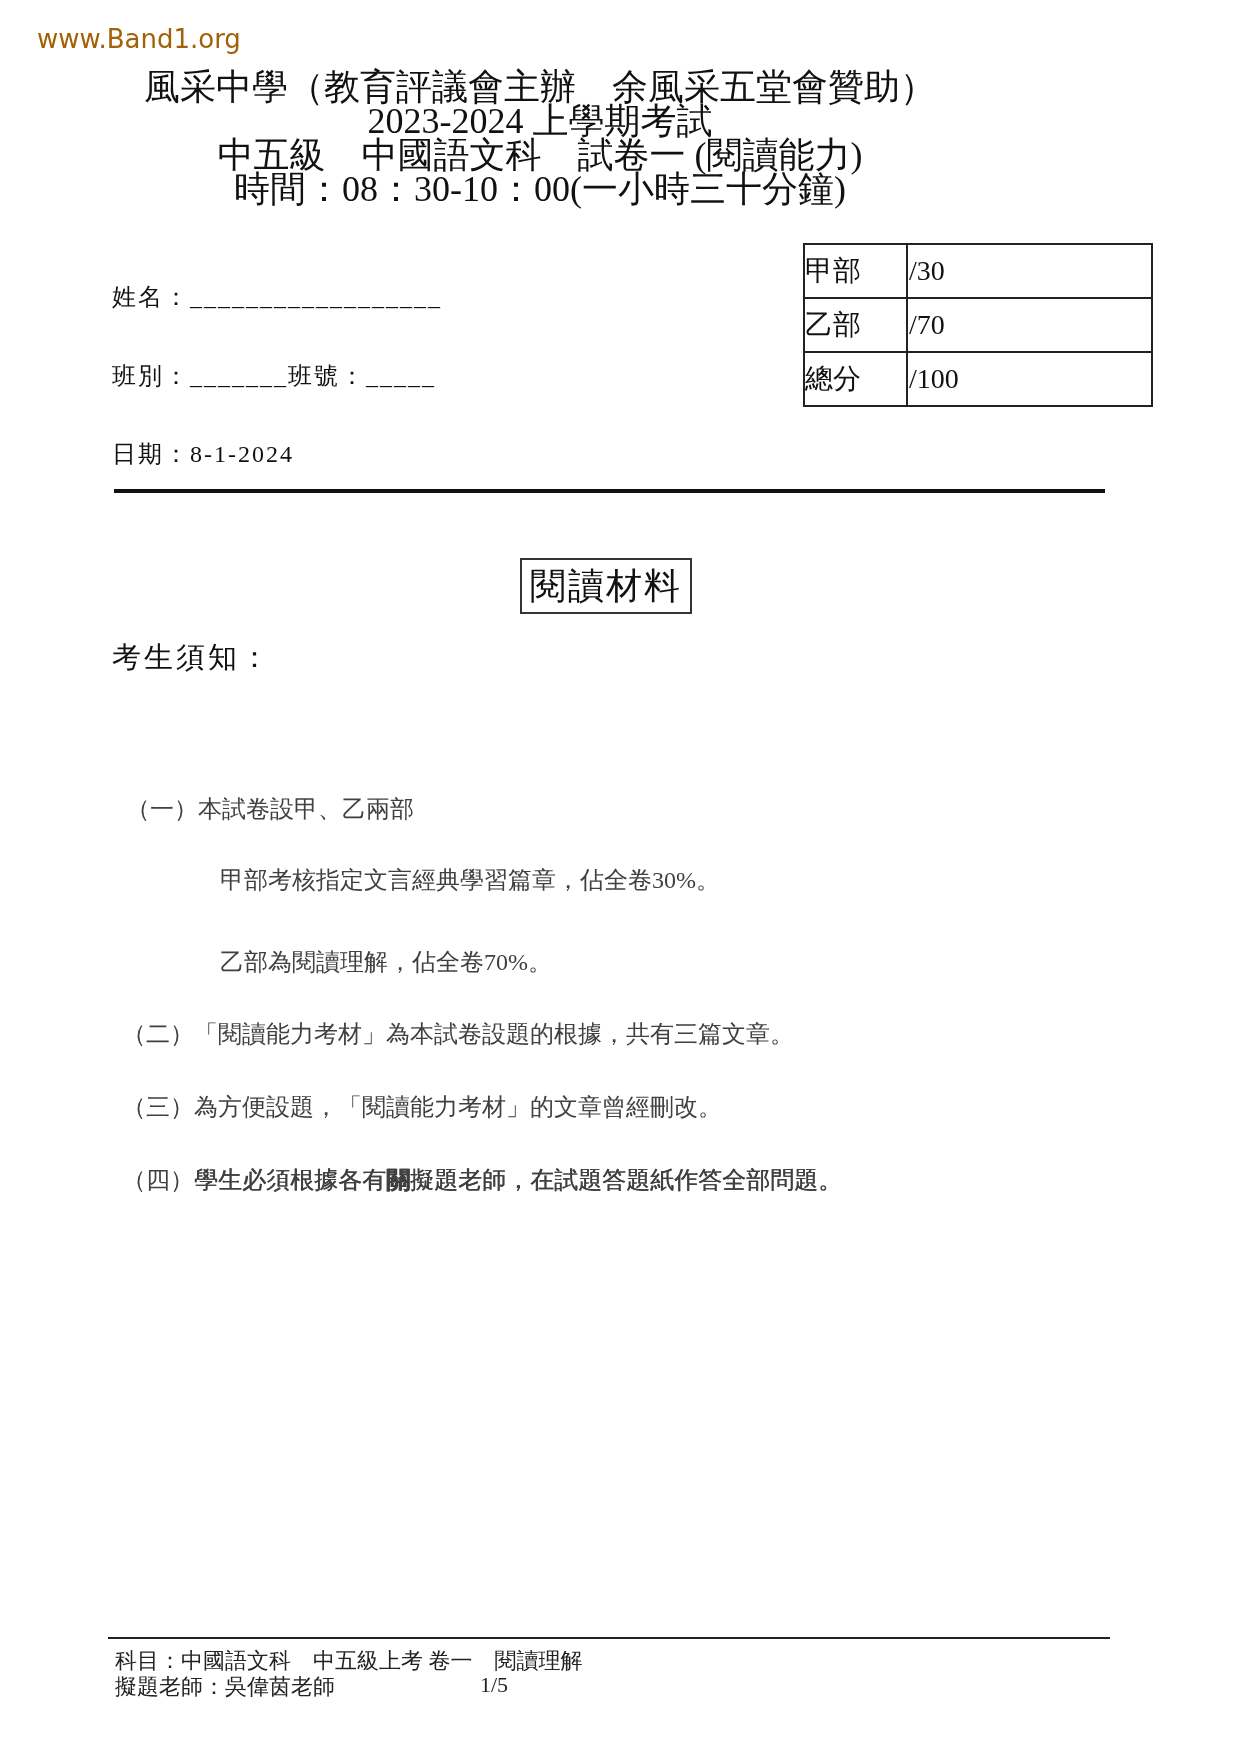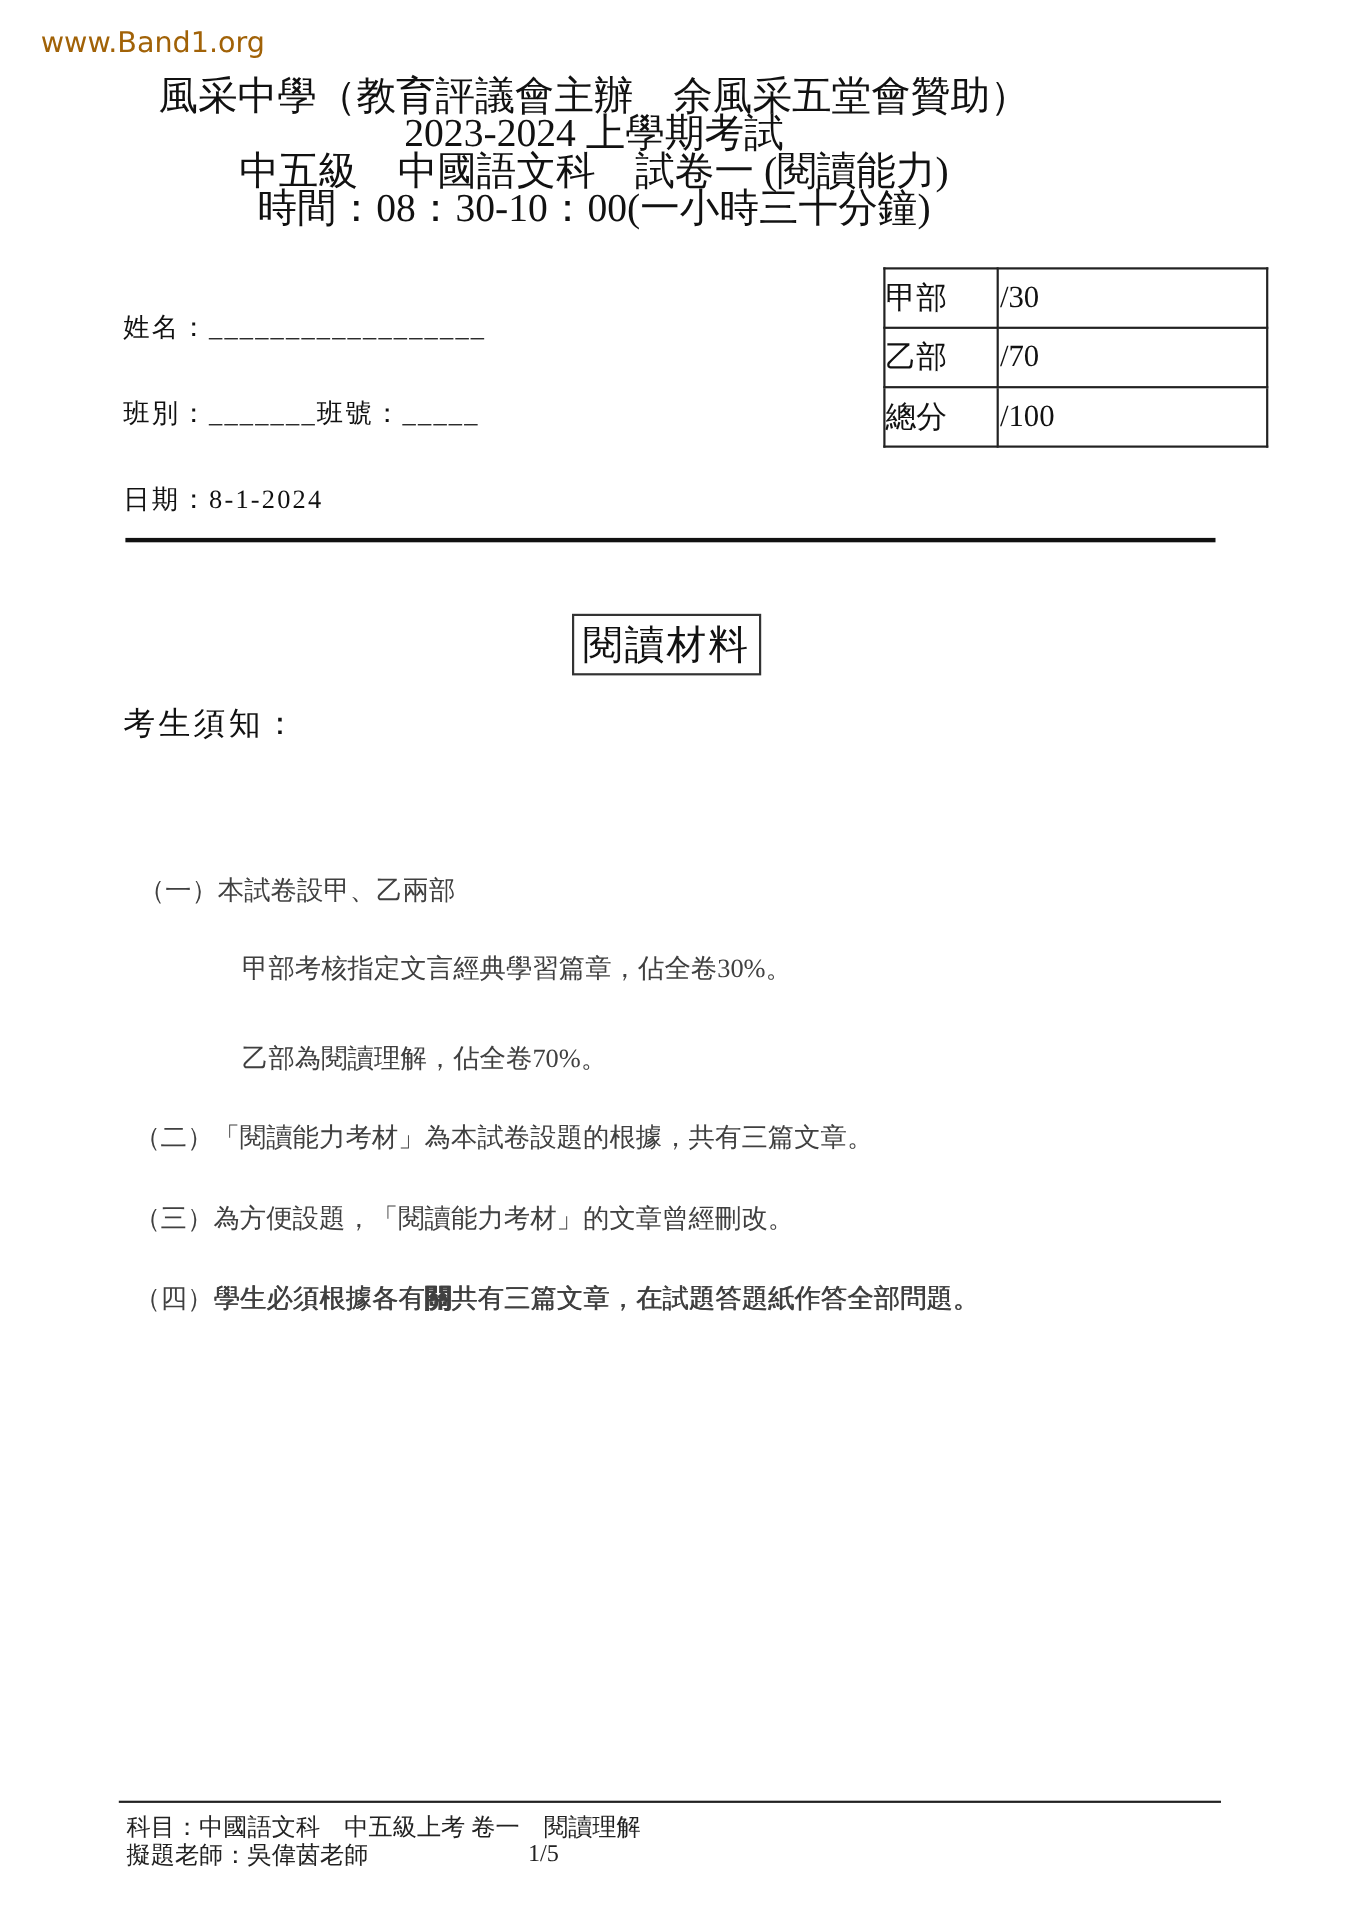--- a/index.html
+++ b/index.html
@@ -132,20 +132,20 @@
   <div class="abs notice-item item-1"><span>（一）</span><span>本試卷設甲、乙兩部</span></div>
 
   <div class="abs notice-item item-1a"><span>甲部考核指定文言經典學習篇章，佔全卷30%。</span></div>
 
   <div class="abs notice-item item-1b"><span>乙部為閱讀理解，佔全卷70%。</span></div>
 
   <div class="abs notice-item item-2"><span>（二）</span><span>「閱讀能力考材」為本試卷設題的根據，共有三篇文章。</span></div>
 
   <div class="abs notice-item item-3"><span>（三）</span><span>為方便設題，「閱讀能力考材」的文章曾經刪改。</span></div>
 
-  <div class="abs notice-item item-4"><span>（四）</span><span class="body-text">學生必須根據各有</span><span class="emph">關</span><span class="body-text">共有三篇文章，在試題答題紙作答全部問題。</span></div>
+  <div class="abs notice-item item-4"><span>（四）</span><span class="body-text">學生必須根據各有</span><span class="emph">關</span><span class="body-text">擬題老師，在試題答題紙作答全部問題。</span></div>
 
   <div class="abs footer-rule"></div>
   <div class="abs footer-line1">科目：中國語文科　中五級上考 卷一　閱讀理解</div>
   <div class="abs footer-line2">擬題老師：吳偉茵老師</div>
   <div class="abs page-number">1/5</div>
 
 </div>
 
 </body></html>

